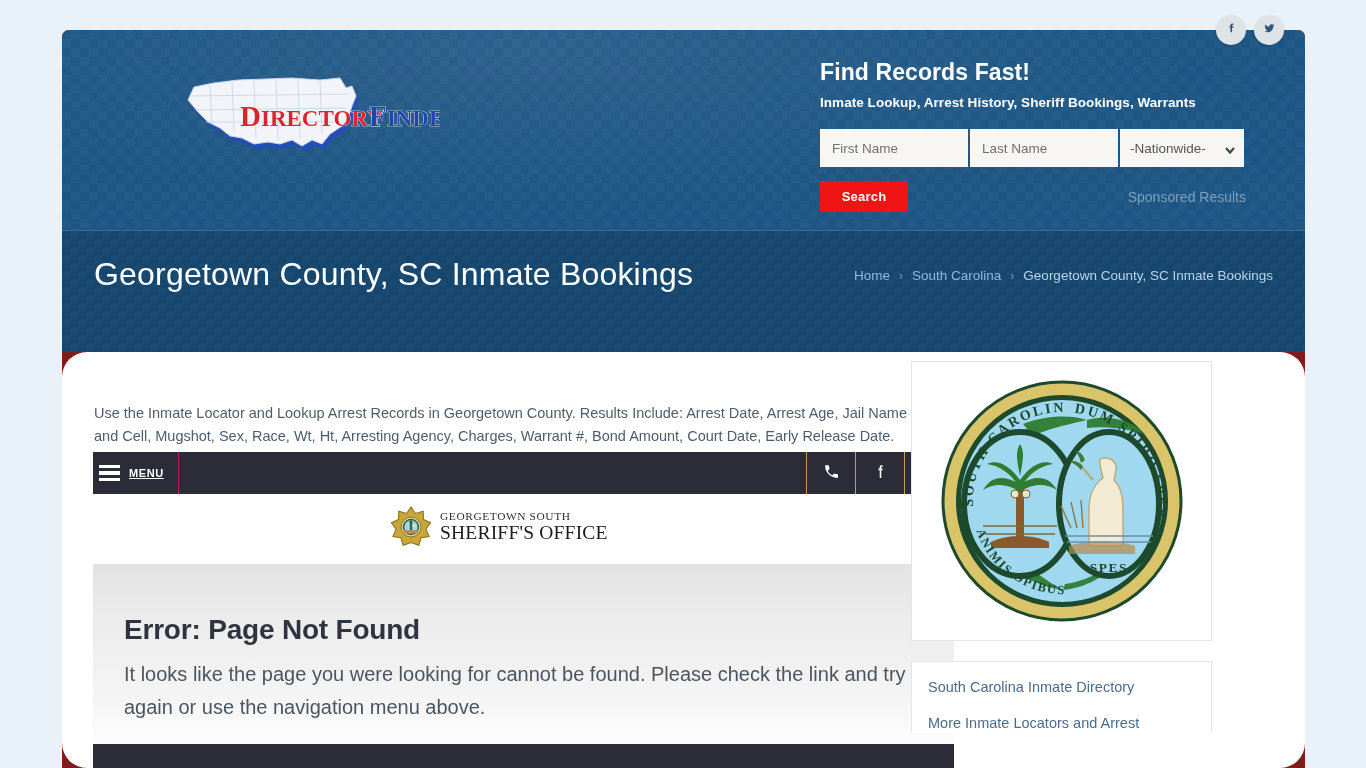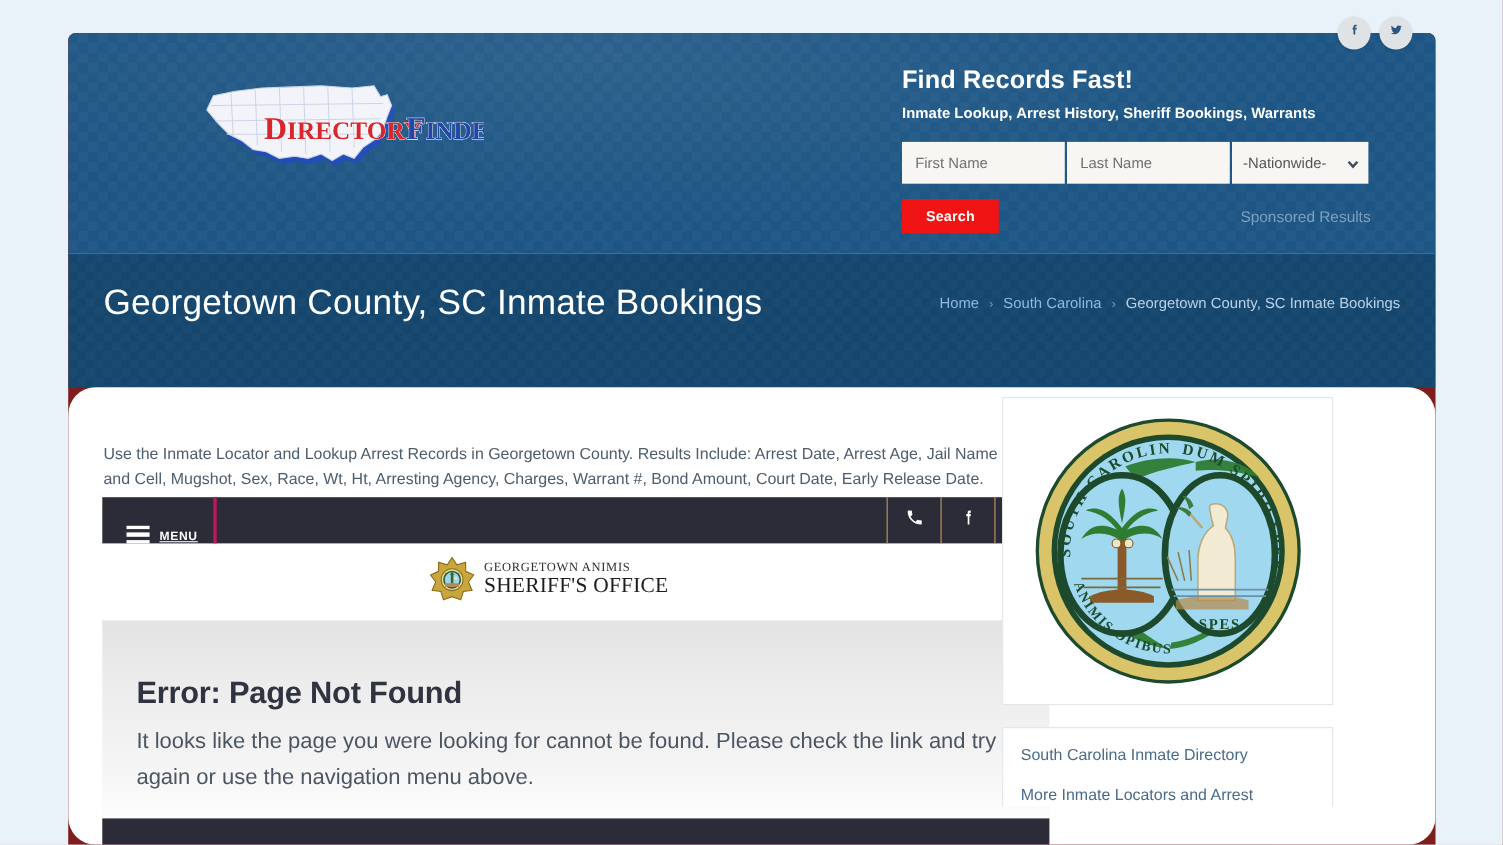--- a/index.html
+++ b/index.html
@@ -142,23 +142,23 @@
   }
 
   
   .embed-nav {
     position: absolute; left: 31px; top: 100px;
     width: 861px; height: 42px;
     background: #2b2c38;
     display: flex; align-items: stretch;
   }
   .nav-menu {
-    display: flex; align-items: flex-end; gap: 9px;
-    padding: 0 14px 0 22px;
-    border-right: 3px solid #be185d;
+    display: flex; align-items: center; gap: 9px;
+    padding: 0 14px 0 6px;
+    border-right: 1px solid #be185d;
     cursor: pointer;
   }
   .burger { display: flex; flex-direction: column; gap: 3px; }
   .burger span { display:block; width: 21px; height: 3.5px; background: #ffffff; }
   .nav-menu-label {
     color: #ffffff; font-size: 11px; font-weight: bold;
     letter-spacing: .6px; text-decoration: underline;
   }
   .nav-spacer { flex: 1; border-right: 1px solid #c39a5a; }
   .nav-icon {
@@ -358,21 +358,21 @@
                      L-13,-8 L-12.8,-16.5 L-4.6,-14.2 Z" fill="#c8a63c" stroke="#8a6f20" stroke-width="1.1"></path>
             <circle r="10.4" fill="#f0dc96" stroke="#8a6f20" stroke-width="1"></circle>
             <circle r="8.6" fill="#2e5f3e"></circle>
             <circle r="7" fill="#9fd4ea"></circle>
             <path d="M-6.8 3.4 h13.6 v3.4 h-13.6 z" fill="#b98a4a"></path>
             <path d="M-2.2 -4.4 l2.2 -3.4 l2.2 3.4 l-1 0 l0 7.8 l-2.4 0 l0 -7.8 z" fill="#2f6b35"></path>
             <circle cx="3.4" cy="-1.4" r="1.6" fill="#e8e2c8"></circle>
           </g>
         </svg>
         <div class="sheriff-text">
-          <div class="sheriff-top">GEORGETOWN ANIMIS</div>
+          <div class="sheriff-top">GEORGETOWN SOUTH</div>
           <div class="sheriff-bot">SHERIFF'S OFFICE</div>
         </div>
       </div>
 
       <div class="error-panel">
         <div class="error-title">Error: Page Not Found</div>
         <div class="error-body">It looks like the page you were looking for cannot be found. Please check the link and try again or use the navigation menu above.</div>
       </div>
       <div class="footer-strip"></div>
     </div>

